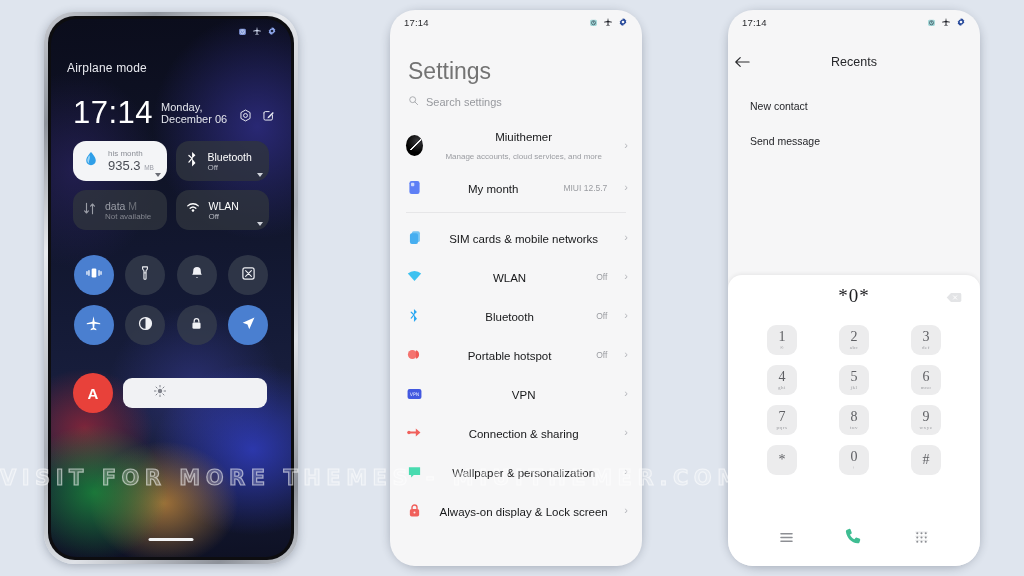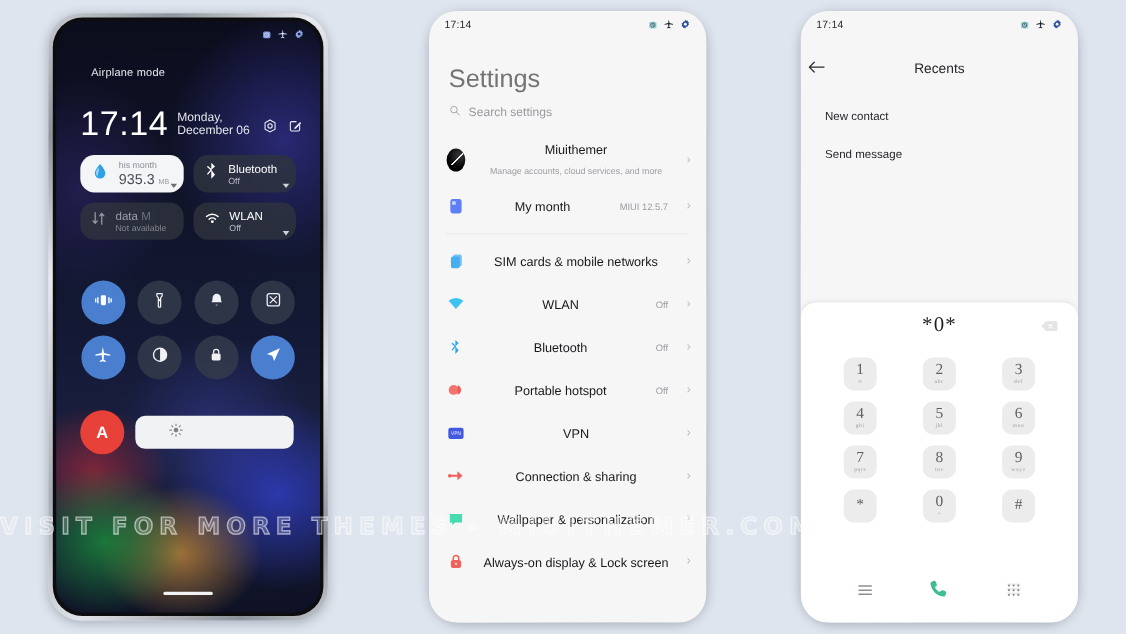--- a/index.html
+++ b/index.html
@@ -61,43 +61,43 @@
       radial-gradient(ellipse 150px 130px at 84% 80%, rgba(52,66,215,.72) 0%, rgba(52,66,215,0) 66%),
       radial-gradient(ellipse 130px 120px at 60% 68%, rgba(55,60,150,.55) 0%, rgba(55,60,150,0) 66%),
       radial-gradient(ellipse 150px 160px at 86% 20%, rgba(46,44,130,.85) 0%, rgba(30,28,80,0) 70%),
       radial-gradient(ellipse 120px 140px at 10% 28%, rgba(48,38,110,.55) 0%, rgba(20,18,50,0) 70%),
       linear-gradient(178deg, #0b0d1c 0%, #101428 30%, #141a36 55%, #1a2040 75%, #0e1124 100%);
     filter: blur(0.2px);
   }
   .ls-content { position: absolute; inset: 0; z-index: 5; color: #fff; }
 
   .ls-airplane {
-    position: absolute; top: 42px; left: 32px;
-    font-size: 10px; color: #e9eaf0; letter-spacing: .2px;
+    position: absolute; top: 42px; left: 16px;
+    font-size: 12px; color: #e9eaf0; letter-spacing: .2px;
   }
   .ls-clockrow {
     position: absolute; top: 78px; left: 22px; right: 16px;
     display: flex; align-items: flex-end; gap: 8px;
   }
   .ls-time {
     font-size: 31px; font-weight: 300; letter-spacing: .5px;
     line-height: 1; color: #fff;
     font-family: "Liberation Sans", sans-serif;
   }
   .ls-date { font-size: 11px; color: #e3e5ec; padding-bottom: 3px; }
   .ls-clock-icons { margin-left: auto; display: flex; gap: 10px; padding-bottom: 2px; }
 
   
   .ls-bigtiles {
     position: absolute; top: 122px; left: 22px; right: 22px;
     display: grid; grid-template-columns: 1fr 1fr; gap: 9px;
   }
   .bigtile {
     position: relative;
-    height: 34px; border-radius: 13px;
+    height: 40px; border-radius: 13px;
     background: rgba(48,52,62,.78);
     display: flex; align-items: center; gap: 8px;
     padding: 0 9px;
     overflow: hidden;
   }
   .bigtile.active { background: #f4f5f7; }
   .bigtile .bt-text { display: flex; flex-direction: column; justify-content: center; min-width: 0; }
   .bigtile .bt-title { font-size: 10.5px; color: #fff; font-weight: 500; white-space: nowrap; }
   .bigtile .bt-sub { font-size: 8px; color: #b9bcc4; white-space: nowrap; }
   .bigtile.active .bt-title { color: #4a4d55; font-size: 13px; font-weight: 500; }

